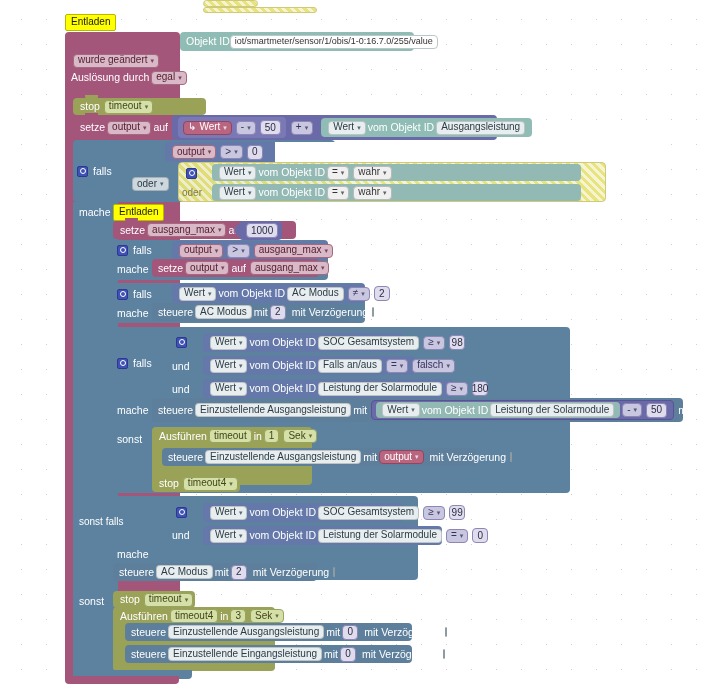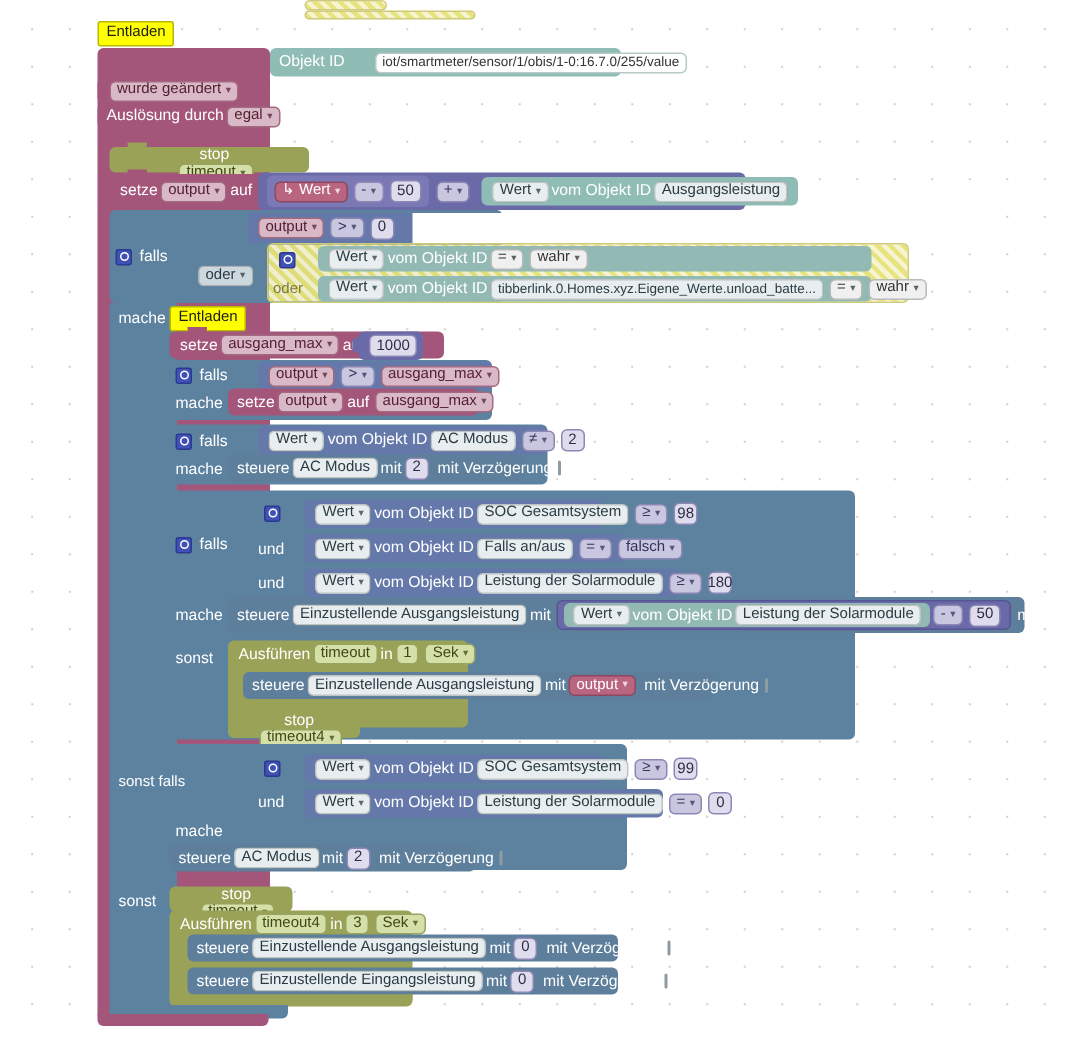--- a/index.html
+++ b/index.html
@@ -68,21 +68,21 @@
     background:#6b6aa8; border-radius:4px; padding:1px 2px 1px 5px; height:19px;
     position:relative; margin:0 1px;
   }
   .numwrap::before{
     content:""; position:absolute; left:-4px; top:4px;
     width:5px;height:10px;border-radius:3px 0 0 3px;background:#6b6aa8;
   }
 
   
   .c-red   { background:#a3557a; }  
-  .c-olive { background:#9aa257;flex-direction:column; }  
+  .c-olive { background:#9aa257; }  
   .c-teal  { background:#8fbcb4; }  
   .c-purple{ background:#6b6aa8; }  
   .c-slate { background:#5d7f9b; }  
 
   
   .notch::before{
     content:""; position:absolute; left:12px; top:-3px;
     width:13px; height:5px; border-radius:0 0 4px 4px;
     background:inherit;
   }
@@ -145,21 +145,21 @@
 
   <div class="cmt" style="left:65px; top:14px;">Entladen</div>
 
   <div style="position:absolute;left:65px;top:32px;width:115px;height:648px;background:#a3557a;border-radius:4px;"></div>
 
   <div style="position:absolute;left:73px;top:88px;width:107px;height:584px;background:transparent;"></div>
 
 
   <div class="blk c-teal" style="left:180px; top:32px; width:234px; height:19px; padding:0 4px 0 6px;">
     <span class="lbl">Objekt ID</span>
-    <span class="fld white" style="font-size:9px;margin-left:20px;">iot/smartmeter/sensor/1/obis/1-0:16.7.0/255/value</span>
+    <span class="fld white" style="font-size:9px;margin-left:0;">iot/smartmeter/sensor/1/obis/1-0:16.7.0/255/value</span>
   </div>
 
   <div class="blk c-red" style="left:65px; top:52px; width:115px; height:17px; padding-left:6px;">
     <span class="fld var dd">wurde geändert</span>
   </div>
 
   <div class="blk c-red" style="left:65px; top:69px; width:115px; height:17px; padding-left:6px;">
     <span class="lbl">Auslösung durch</span>
     <span class="fld var dd">egal</span>
   </div>
@@ -228,21 +228,20 @@
   <div class="blk c-teal" style="left:212px; top:164px; width:369px; height:17px; padding:0 4px 0 5px; background:#93b9b4;">
     <span class="fld dd">Wert</span>
     <span class="lbl">vom Objekt ID</span>
     <span class="fld plain dd">=</span>
     <span class="fld plain dd">wahr</span>
   </div>
 
   <div class="blk c-teal" style="left:212px; top:184px; width:369px; height:17px; padding:0 4px 0 5px; background:#93b9b4;">
     <span class="fld dd">Wert</span>
     <span class="lbl">vom Objekt ID</span>
-    <span class="fld" style="font-size:9px;">tibberlink.0.Homes.xyz.Eigene_Werte.unload_batte...</span>
     <span class="fld plain dd">=</span>
     <span class="fld plain dd">wahr</span>
   </div>
 
   <div style="position:absolute;left:73px;top:202px;width:45px;height:470px;background:#5c82a0;border-radius:0 0 4px 4px;"></div>
   <div class="blk" style="left:79px; top:205px; width:40px; height:14px;">
     <span class="lbl">mache</span>
   </div>
   <div class="cmt" style="left:113px; top:204px;">Entladen</div>
 

